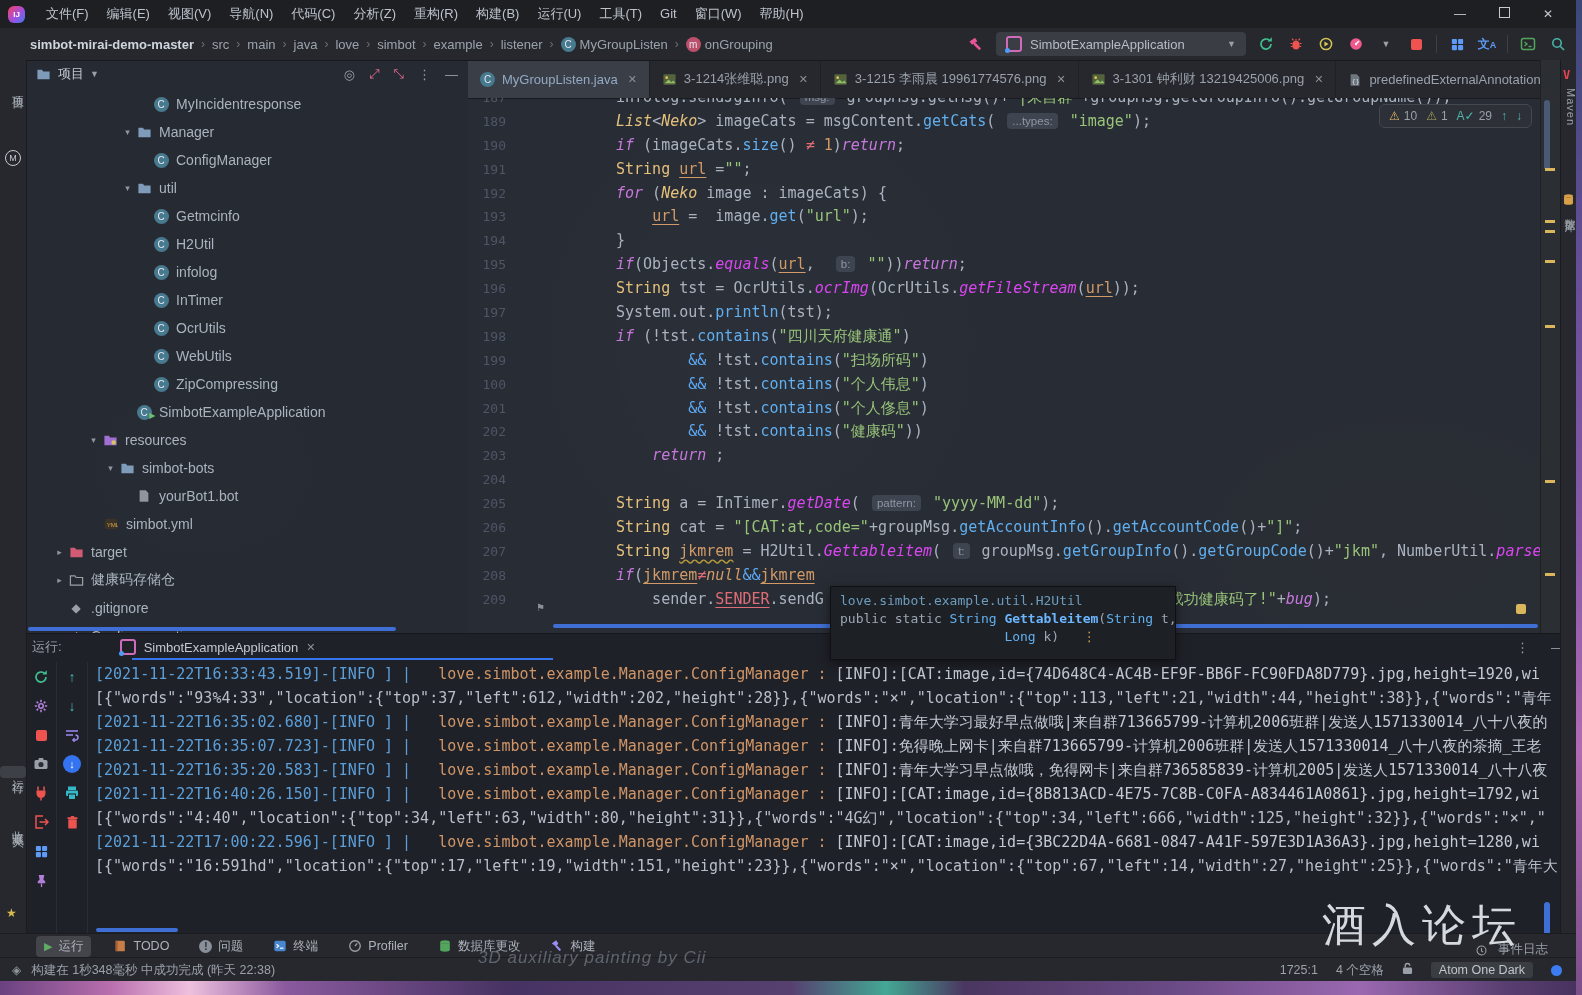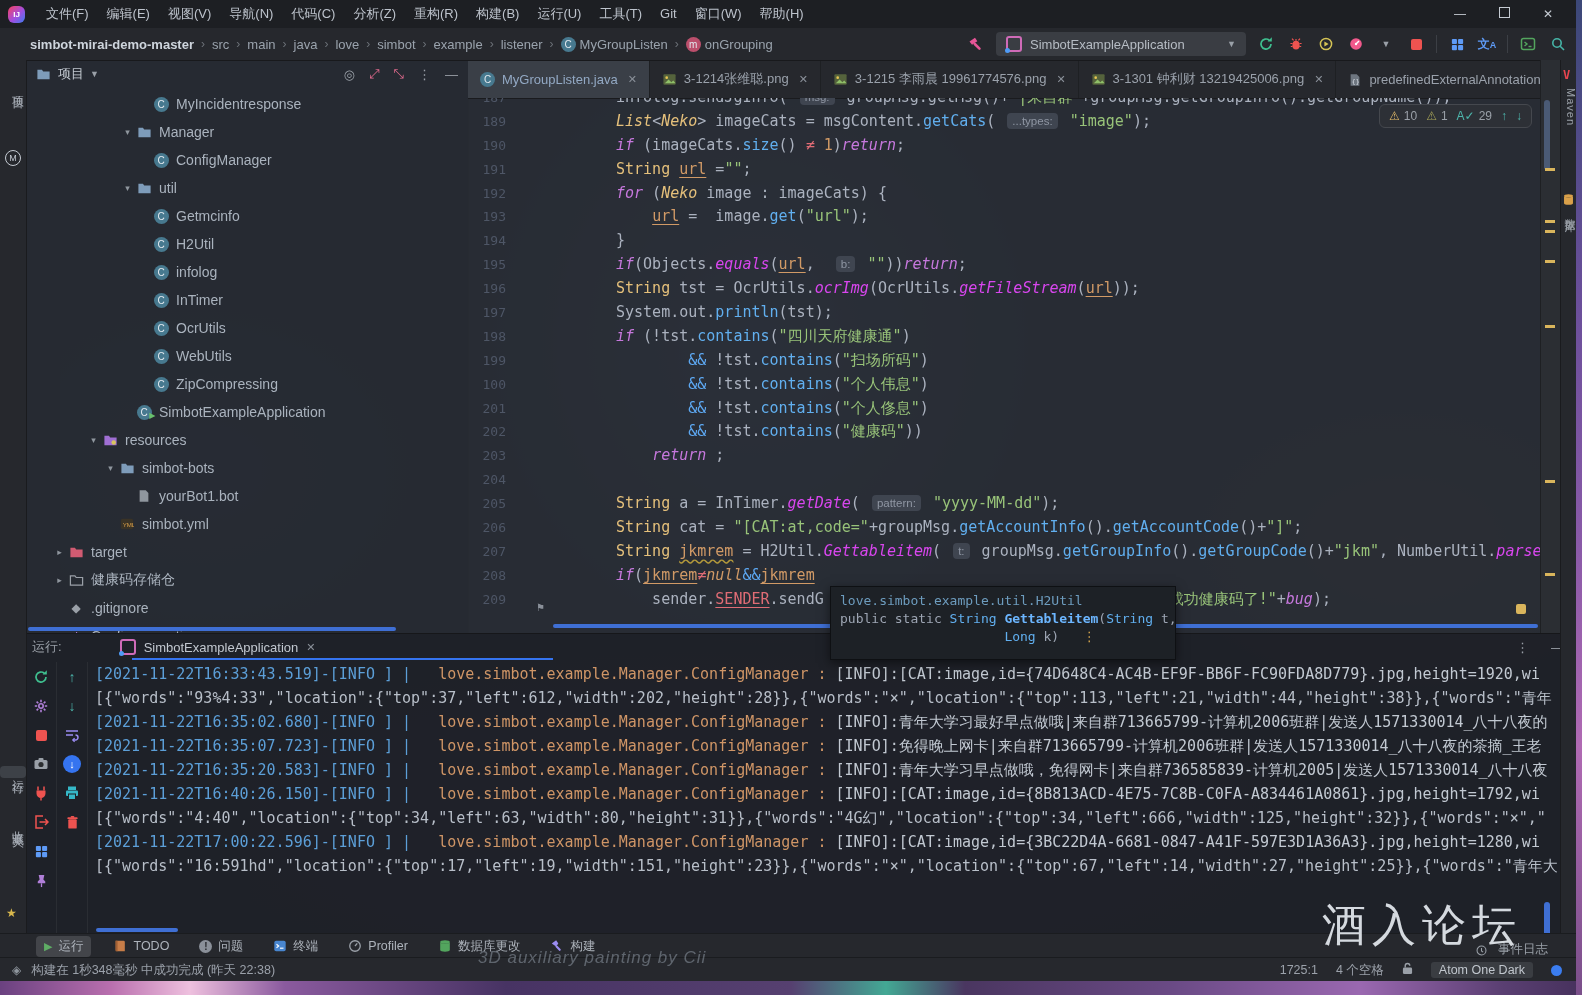--- a/index.html
+++ b/index.html
@@ -414,21 +414,21 @@
         </div>
         <div class="trow" style="padding-left: 93px;">
           <span class="tchev"></span>
           <span class="tico">
             <svg class="si" width="14" height="14" viewBox="0 0 16 16">
               <path d="M3 1.5h7l3 3v10H3z" fill="#8f969e"></path>
             </svg>
           </span>
           <span>yourBot1.bot</span>
         </div>
-        <div class="trow" style="padding-left: 76px;">
+        <div class="trow" style="padding-left: 60px;">
           <span class="tchev"></span>
           <span class="tico">
             <svg class="si" width="14" height="14" viewBox="0 0 16 16">
               <rect x="1" y="2" width="14" height="12" rx="2" fill="#3a3326"></rect>
               <text x="3" y="11.5" font-size="7" fill="#d9a04a" font-family="sans-serif">YML</text>
             </svg>
           </span>
           <span>simbot.yml</span>
         </div>
         <div class="trow" style="padding-left: 25px;">

